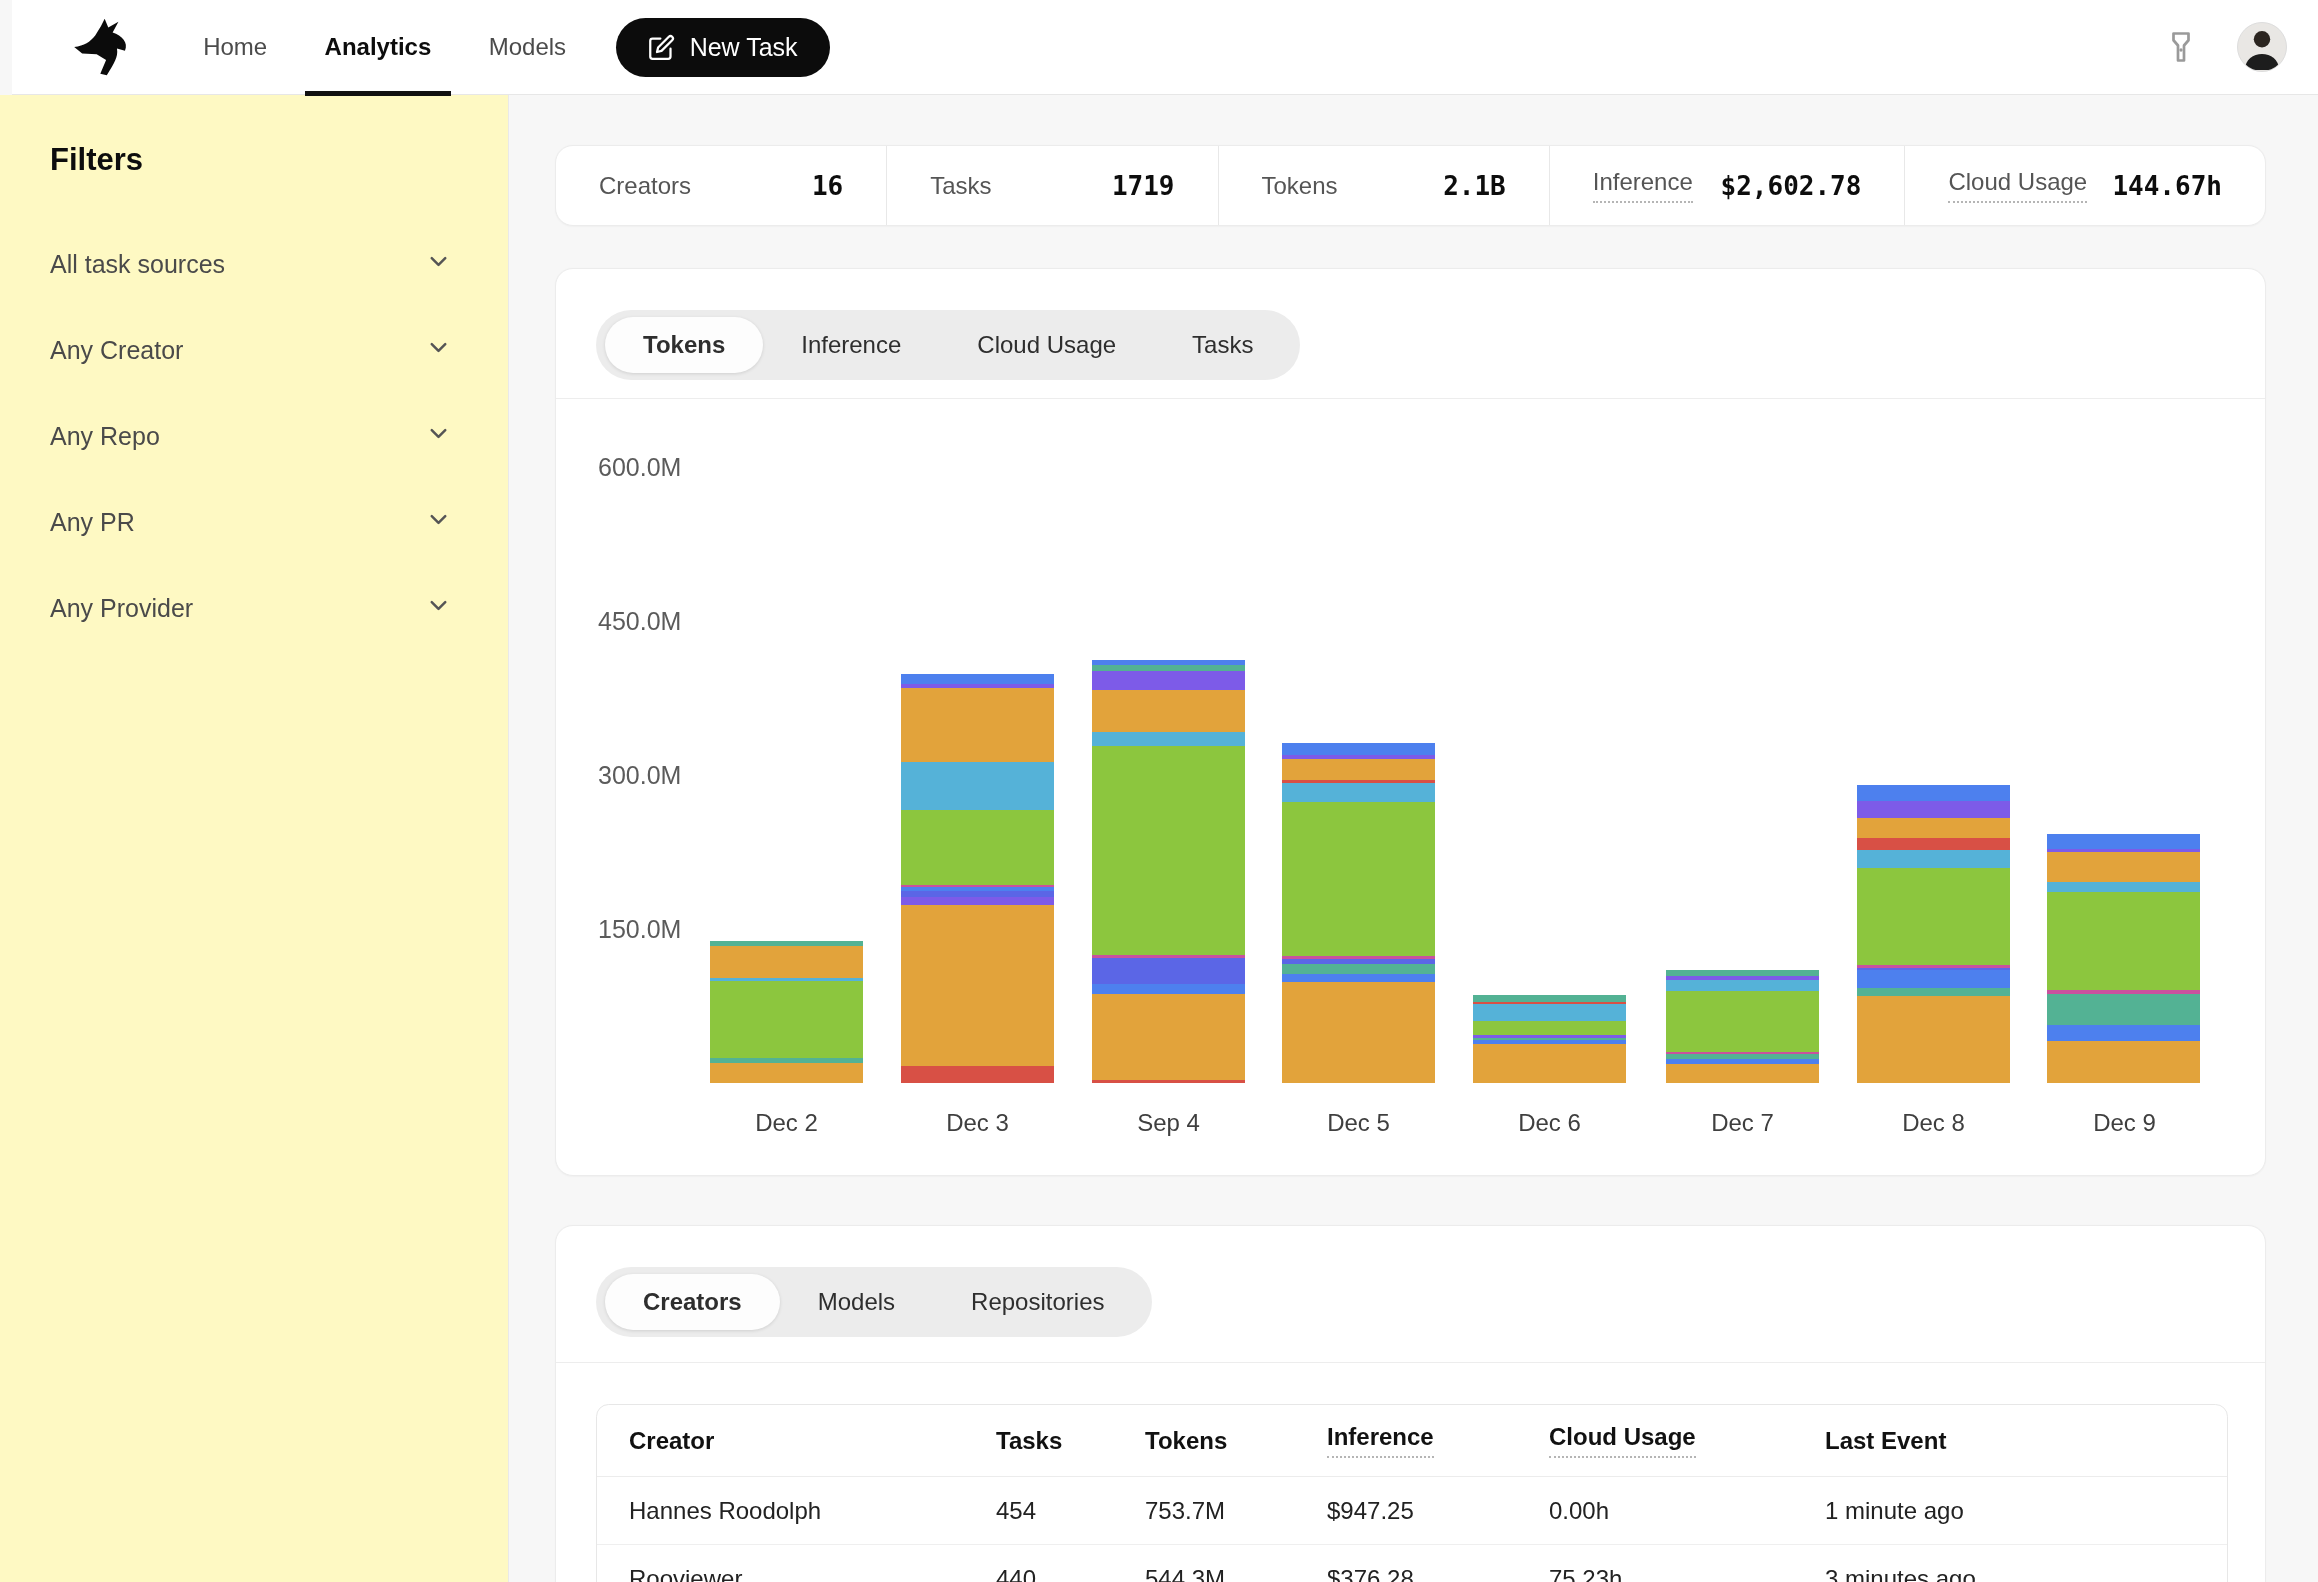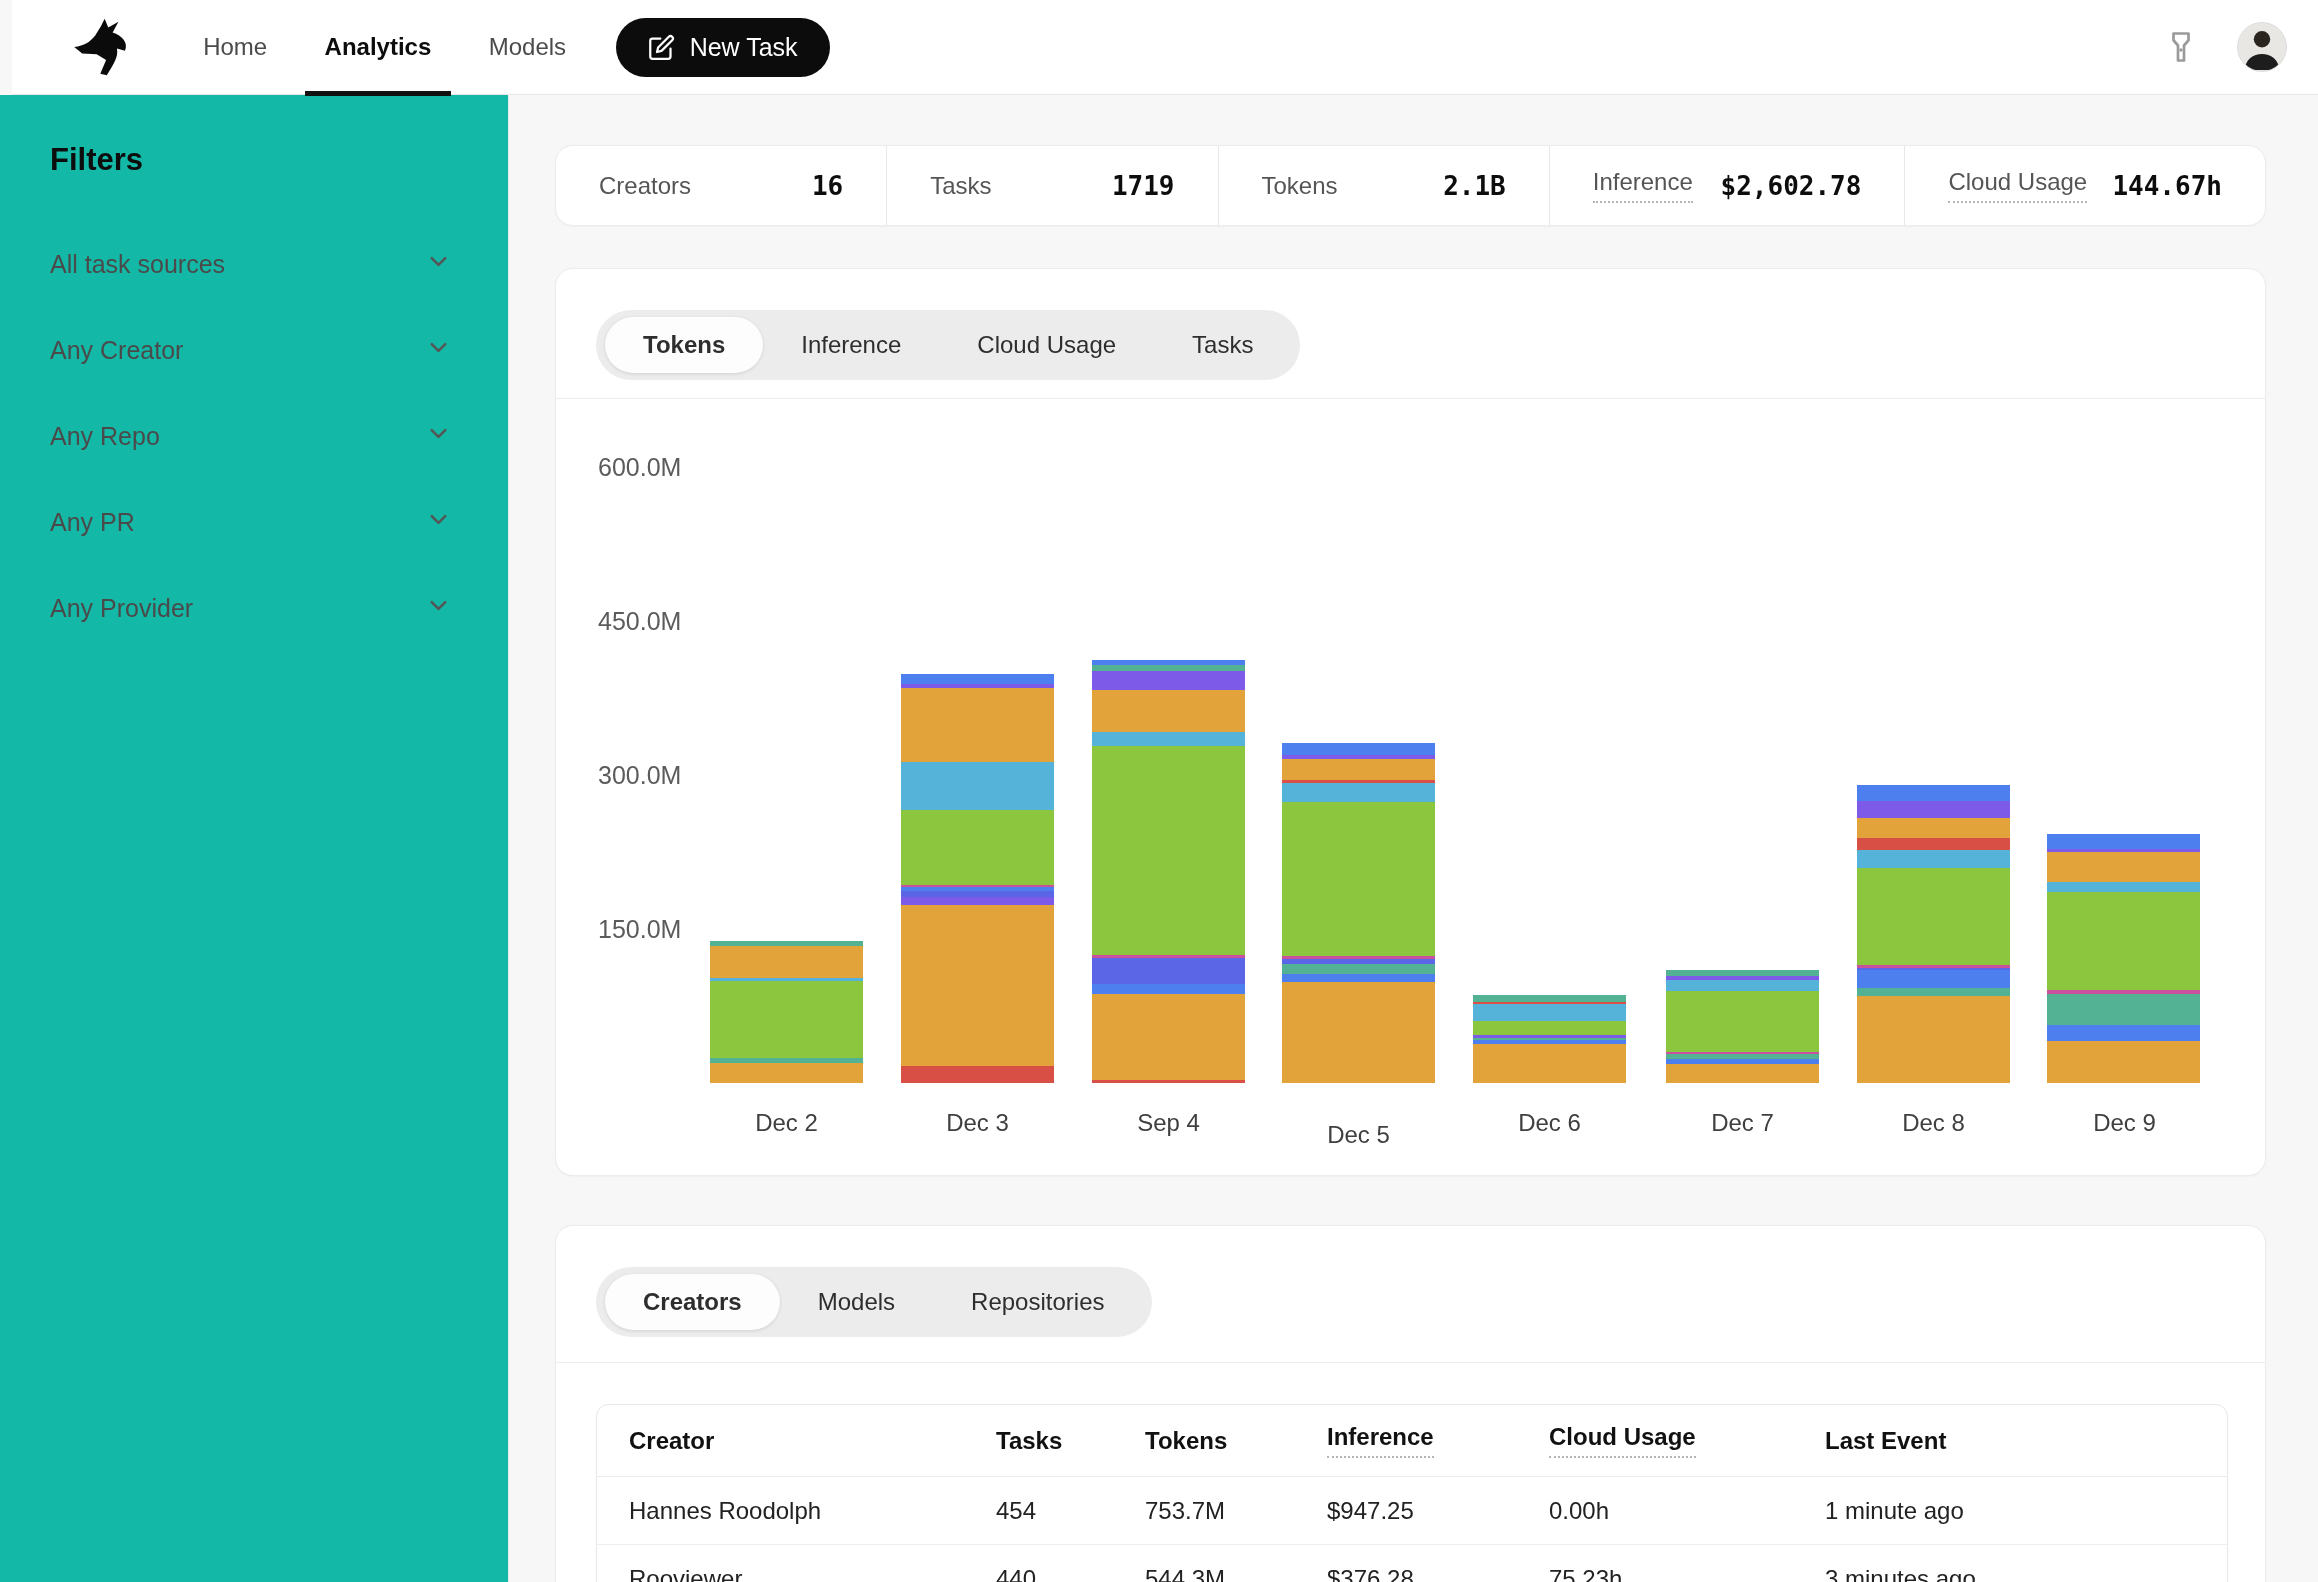--- a/index.html
+++ b/index.html
@@ -17,21 +17,21 @@
   .nav-item.active::after { content:""; position:absolute; left:-12.6px; right:-12.6px; bottom:-1.8px; height:4.5px; background:#111; }
   .new-task-btn { margin-left:43px; height:59px; background:#0c0c0c; color:#fff; border:none; border-radius:31px;
     display:flex; align-items:center; gap:14.4px; padding:0 32px; font-size:25px; font-weight:500;
     font-family:"Liberation Sans", sans-serif; cursor:pointer; }
   .nav-right { margin-left:auto; display:flex; align-items:center; gap:38px; }
   .torch-btn { background:none; border:none; cursor:pointer; display:flex; }
   .avatar { width:50px; height:50px; border-radius:50%; background:#e9e7e4; overflow:hidden;
     display:flex; align-items:flex-end; justify-content:center; cursor:pointer; border:0.9px solid #ddd; }
 
   
-  .sidebar { position:absolute; left:0; top:95px; width:509px; height:1488px; background:#14b8a6;
+  .sidebar { position:absolute; left:0; top:95px; width:509px; height:1488px; background:#fef9c3;
     border-right:1.8px solid #e9e9e9; padding:47px 56px 0 50px; }
   .sidebar h2 { font-size:31px; font-weight:700; color:#0d0d0d; margin-bottom:43px; }
   .filter-row { height:86px; display:flex; align-items:center; justify-content:space-between; cursor:pointer; }
   .filter-row span { font-size:25px; color:#4a4a4a; }
 
   
   .main { position:absolute; left:509px; top:95px; right:0; bottom:0; }
   .card { position:absolute; background:#fff; border:0.9px solid #ececec; border-radius:18px;
     box-shadow:0 0.9px 1.8px rgba(0,0,0,0.03); }
 
@@ -234,21 +234,21 @@
           <div class="seg" style="height: 10.3px; background: rgb(83, 178, 148);"></div>
           <div class="seg" style="height: 4.1px; background: rgb(91, 102, 230);"></div>
           <div class="seg" style="height: 3.1px; background: rgb(201, 81, 158);"></div>
           <div class="seg" style="height: 154px; background: rgb(140, 198, 62);"></div>
           <div class="seg" style="height: 19px; background: rgb(85, 178, 216);"></div>
           <div class="seg" style="height: 3.1px; background: rgb(216, 80, 69);"></div>
           <div class="seg" style="height: 21.6px; background: rgb(226, 163, 59);"></div>
           <div class="seg" style="height: 4.1px; background: rgb(125, 91, 232);"></div>
           <div class="seg" style="height: 11.8px; background: rgb(77, 128, 238);"></div>
         </div>
-        <div class="xlabel" style="left: 707px; margin-top: 12px;">Dec 5</div>
+        <div class="xlabel" style="left: 707px;">Dec 5</div>
         <div class="bar" style="left: 917px; width: 153px;">
           <div class="seg" style="height: 39px; background: rgb(226, 163, 59);"></div>
           <div class="seg" style="height: 4.1px; background: rgb(77, 128, 238);"></div>
           <div class="seg" style="height: 2.1px; background: rgb(83, 178, 148);"></div>
           <div class="seg" style="height: 2.6px; background: rgb(125, 91, 232);"></div>
           <div class="seg" style="height: 14px; background: rgb(140, 198, 62);"></div>
           <div class="seg" style="height: 17.5px; background: rgb(85, 178, 216);"></div>
           <div class="seg" style="height: 2.1px; background: rgb(216, 80, 69);"></div>
           <div class="seg" style="height: 6.7px; background: rgb(83, 178, 148);"></div>
         </div>

